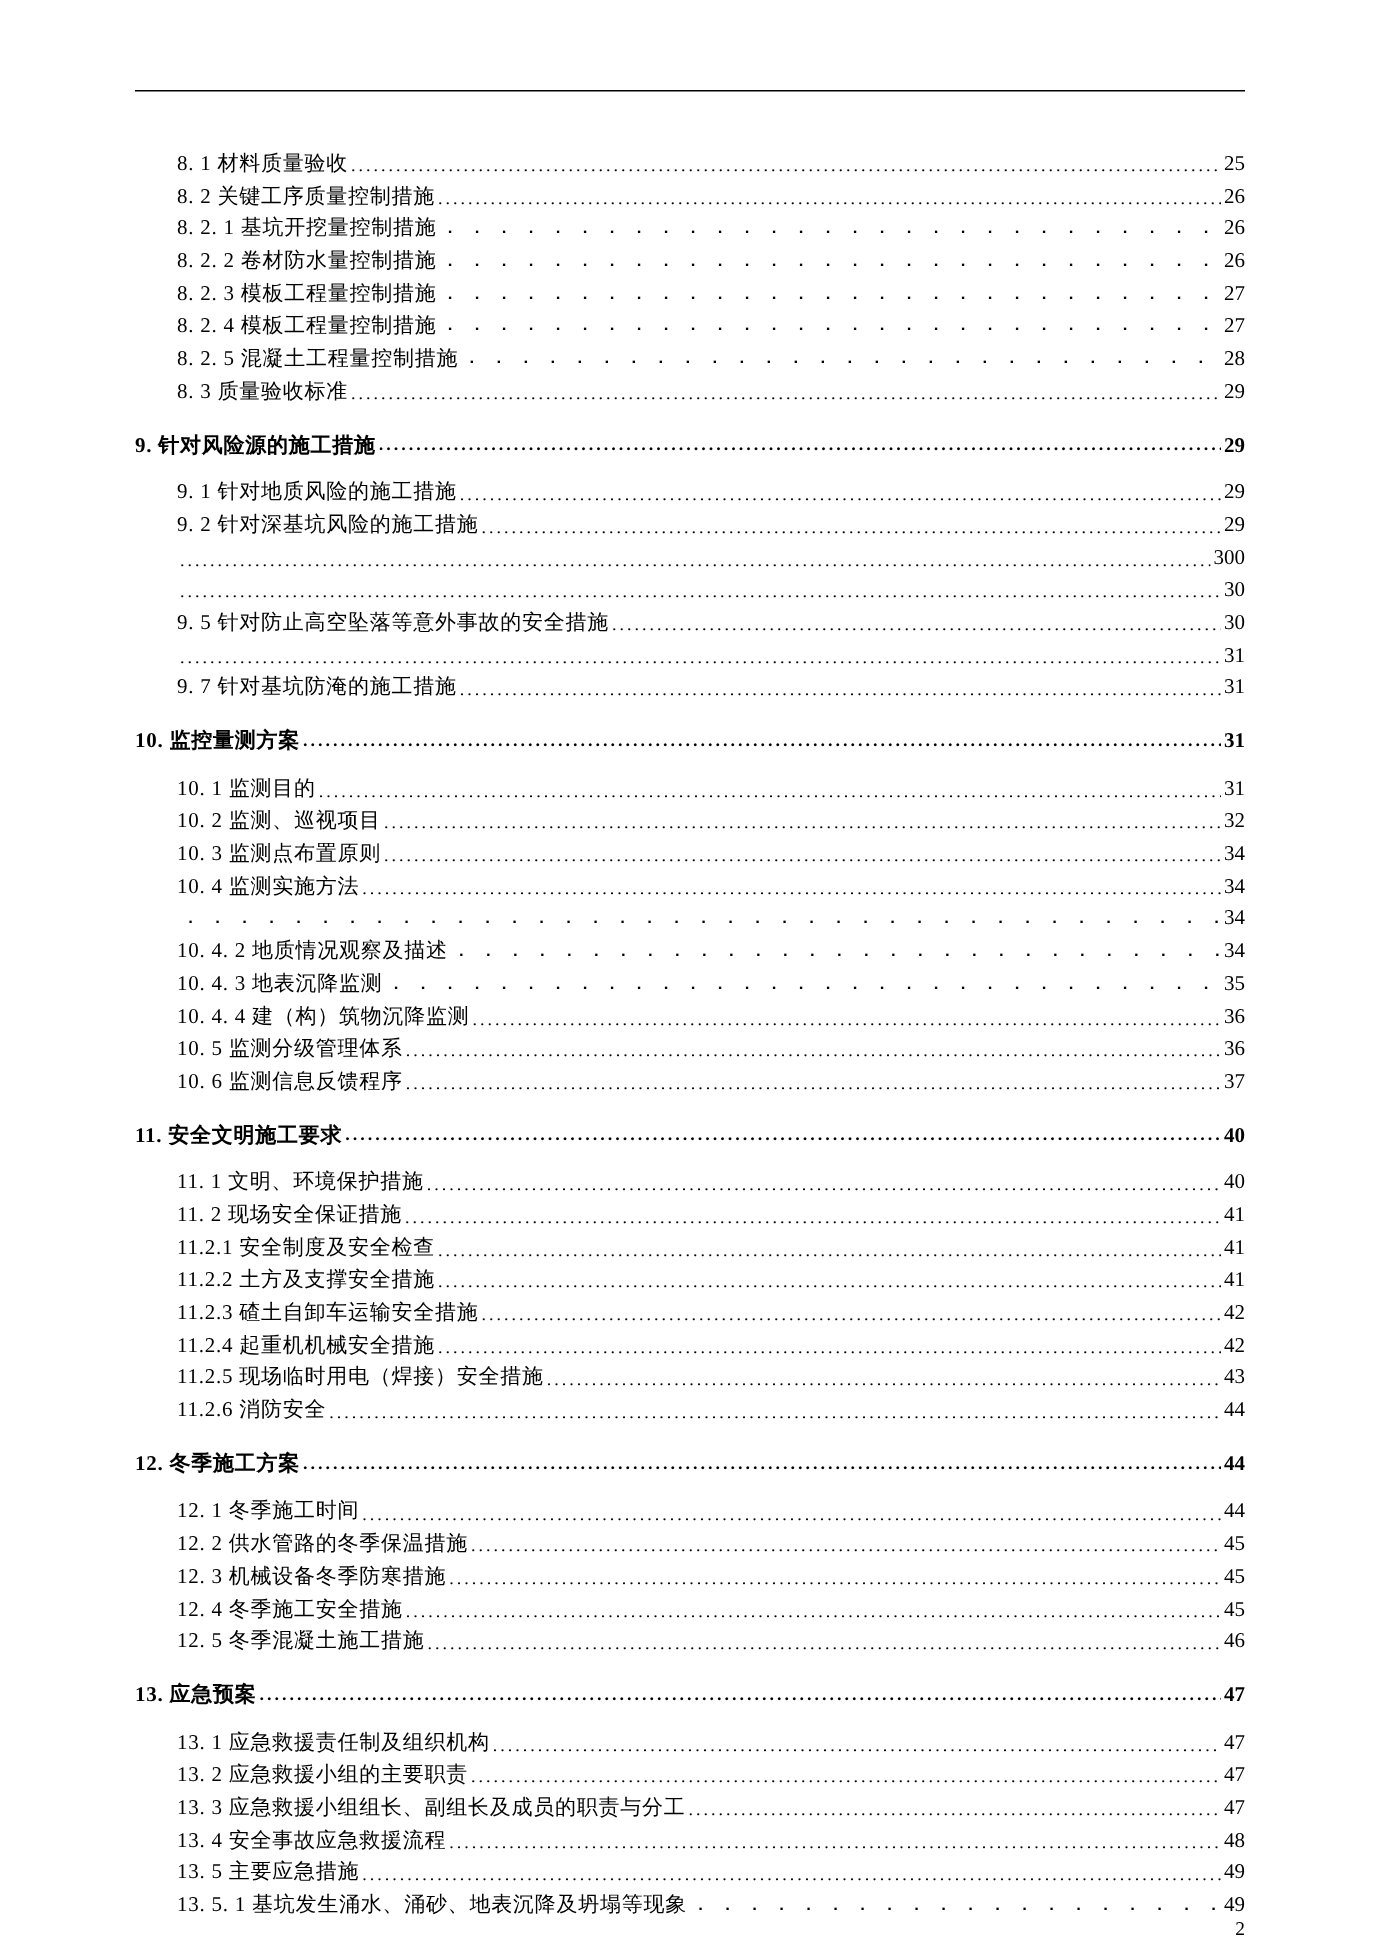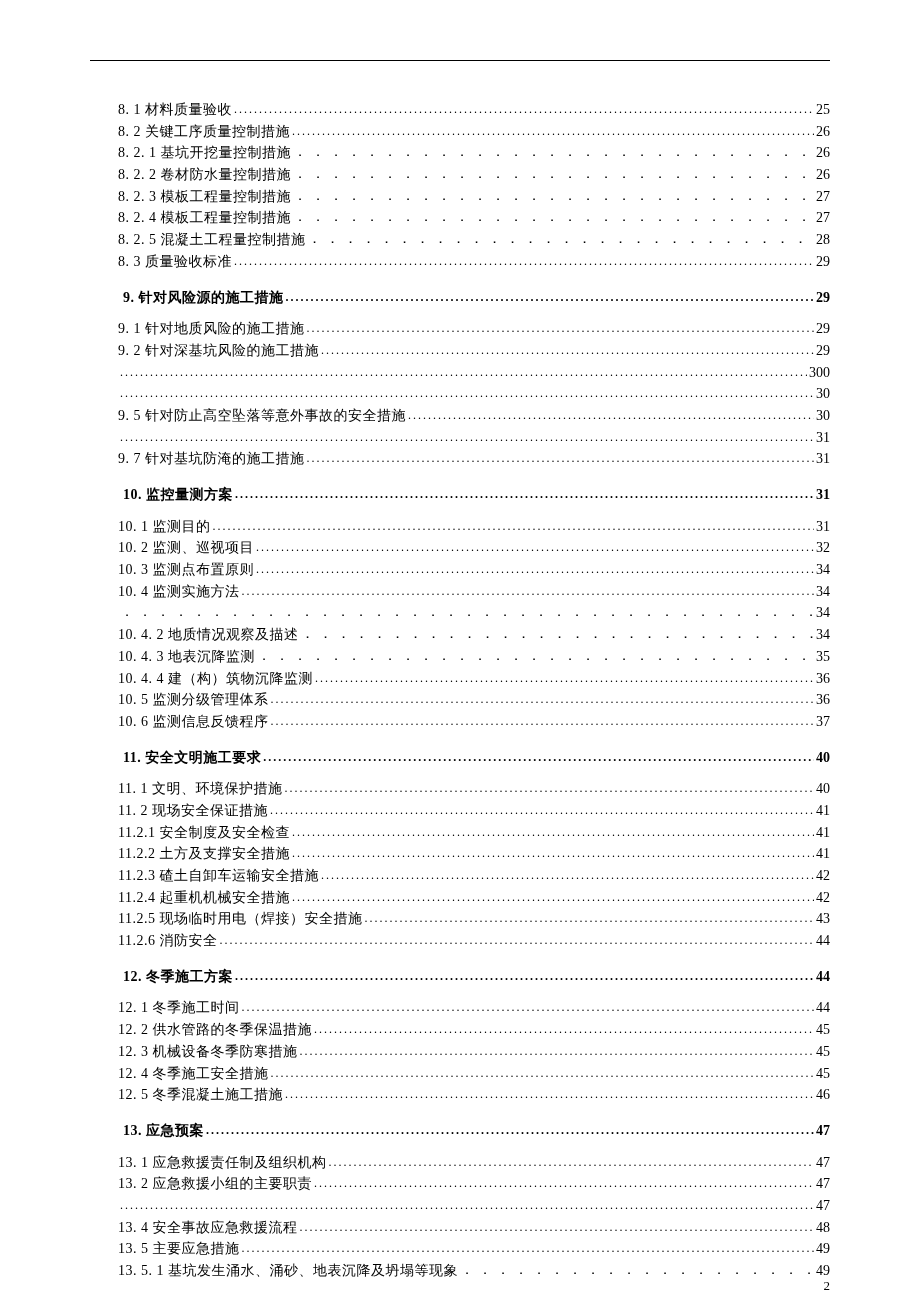--- a/index.html
+++ b/index.html
@@ -23,24 +23,24 @@
       align-items: baseline;
       line-height: 1.55;
       white-space: nowrap;
       overflow: hidden;
     }
     .toc-line.level-0 {
       font-weight: bold;
       margin-top: 14px;
       margin-bottom: 10px;
       font-size: 14px;
-      margin-left: 33px;
     }
     .toc-line.level-1 {
       padding-left: 28px;
+      align-items: flex-end;
     }
     .toc-line.level-2 {
       padding-left: 28px;
     }
     .toc-label {
       flex: 0 0 auto;
       letter-spacing: 0.5px;
     }
     .toc-dots {
       flex: 1 1 auto;
@@ -289,20 +289,21 @@
       <span class="toc-label">13. 1 应急救援责任制及组织机构 </span>
       <span class="toc-dots">............................................................................................................................................................................................................................................................................................................</span>
       <span class="toc-page">47</span>
     </div>
     <div class="toc-line level-1">
       <span class="toc-label">13. 2 应急救援小组的主要职责 </span>
       <span class="toc-dots">............................................................................................................................................................................................................................................................................................................</span>
       <span class="toc-page">47</span>
     </div>
     <div class="toc-line level-1">
+      <span class="toc-label">13. 3 应急救援小组组长、副组长及成员的职责与分工 </span>
       <span class="toc-dots">............................................................................................................................................................................................................................................................................................................</span>
       <span class="toc-page">47</span>
     </div>
     <div class="toc-line level-1">
       <span class="toc-label">13. 4 安全事故应急救援流程 </span>
       <span class="toc-dots">............................................................................................................................................................................................................................................................................................................</span>
       <span class="toc-page">48</span>
     </div>
     <div class="toc-line level-1">
       <span class="toc-label">13. 5 主要应急措施 </span>

